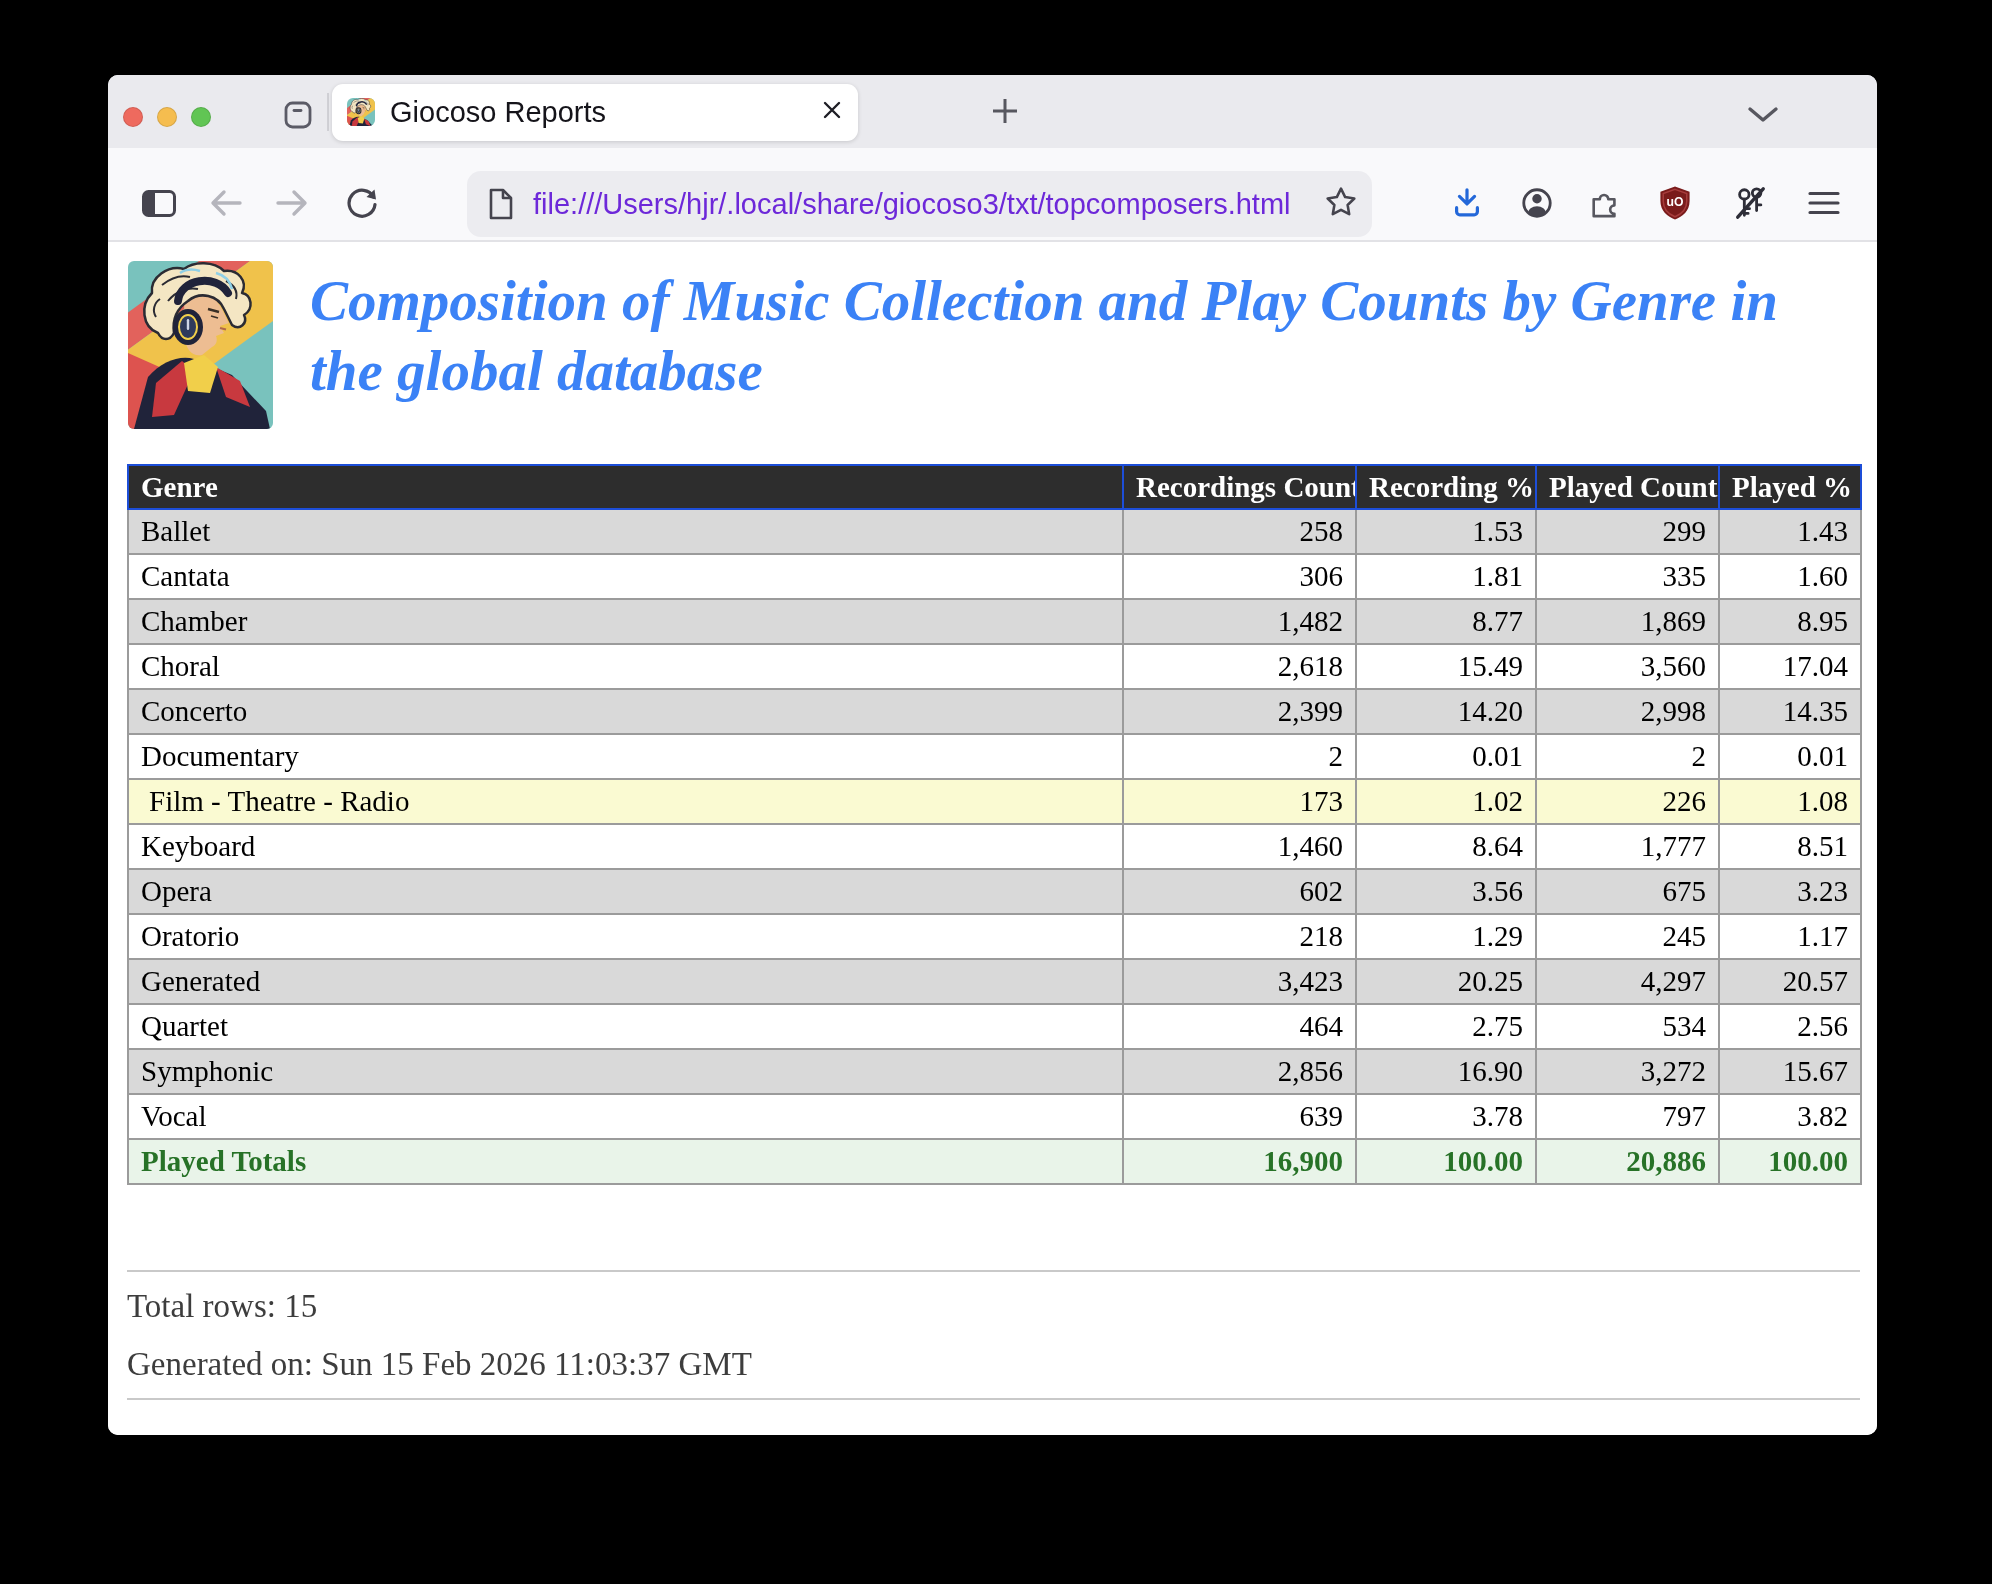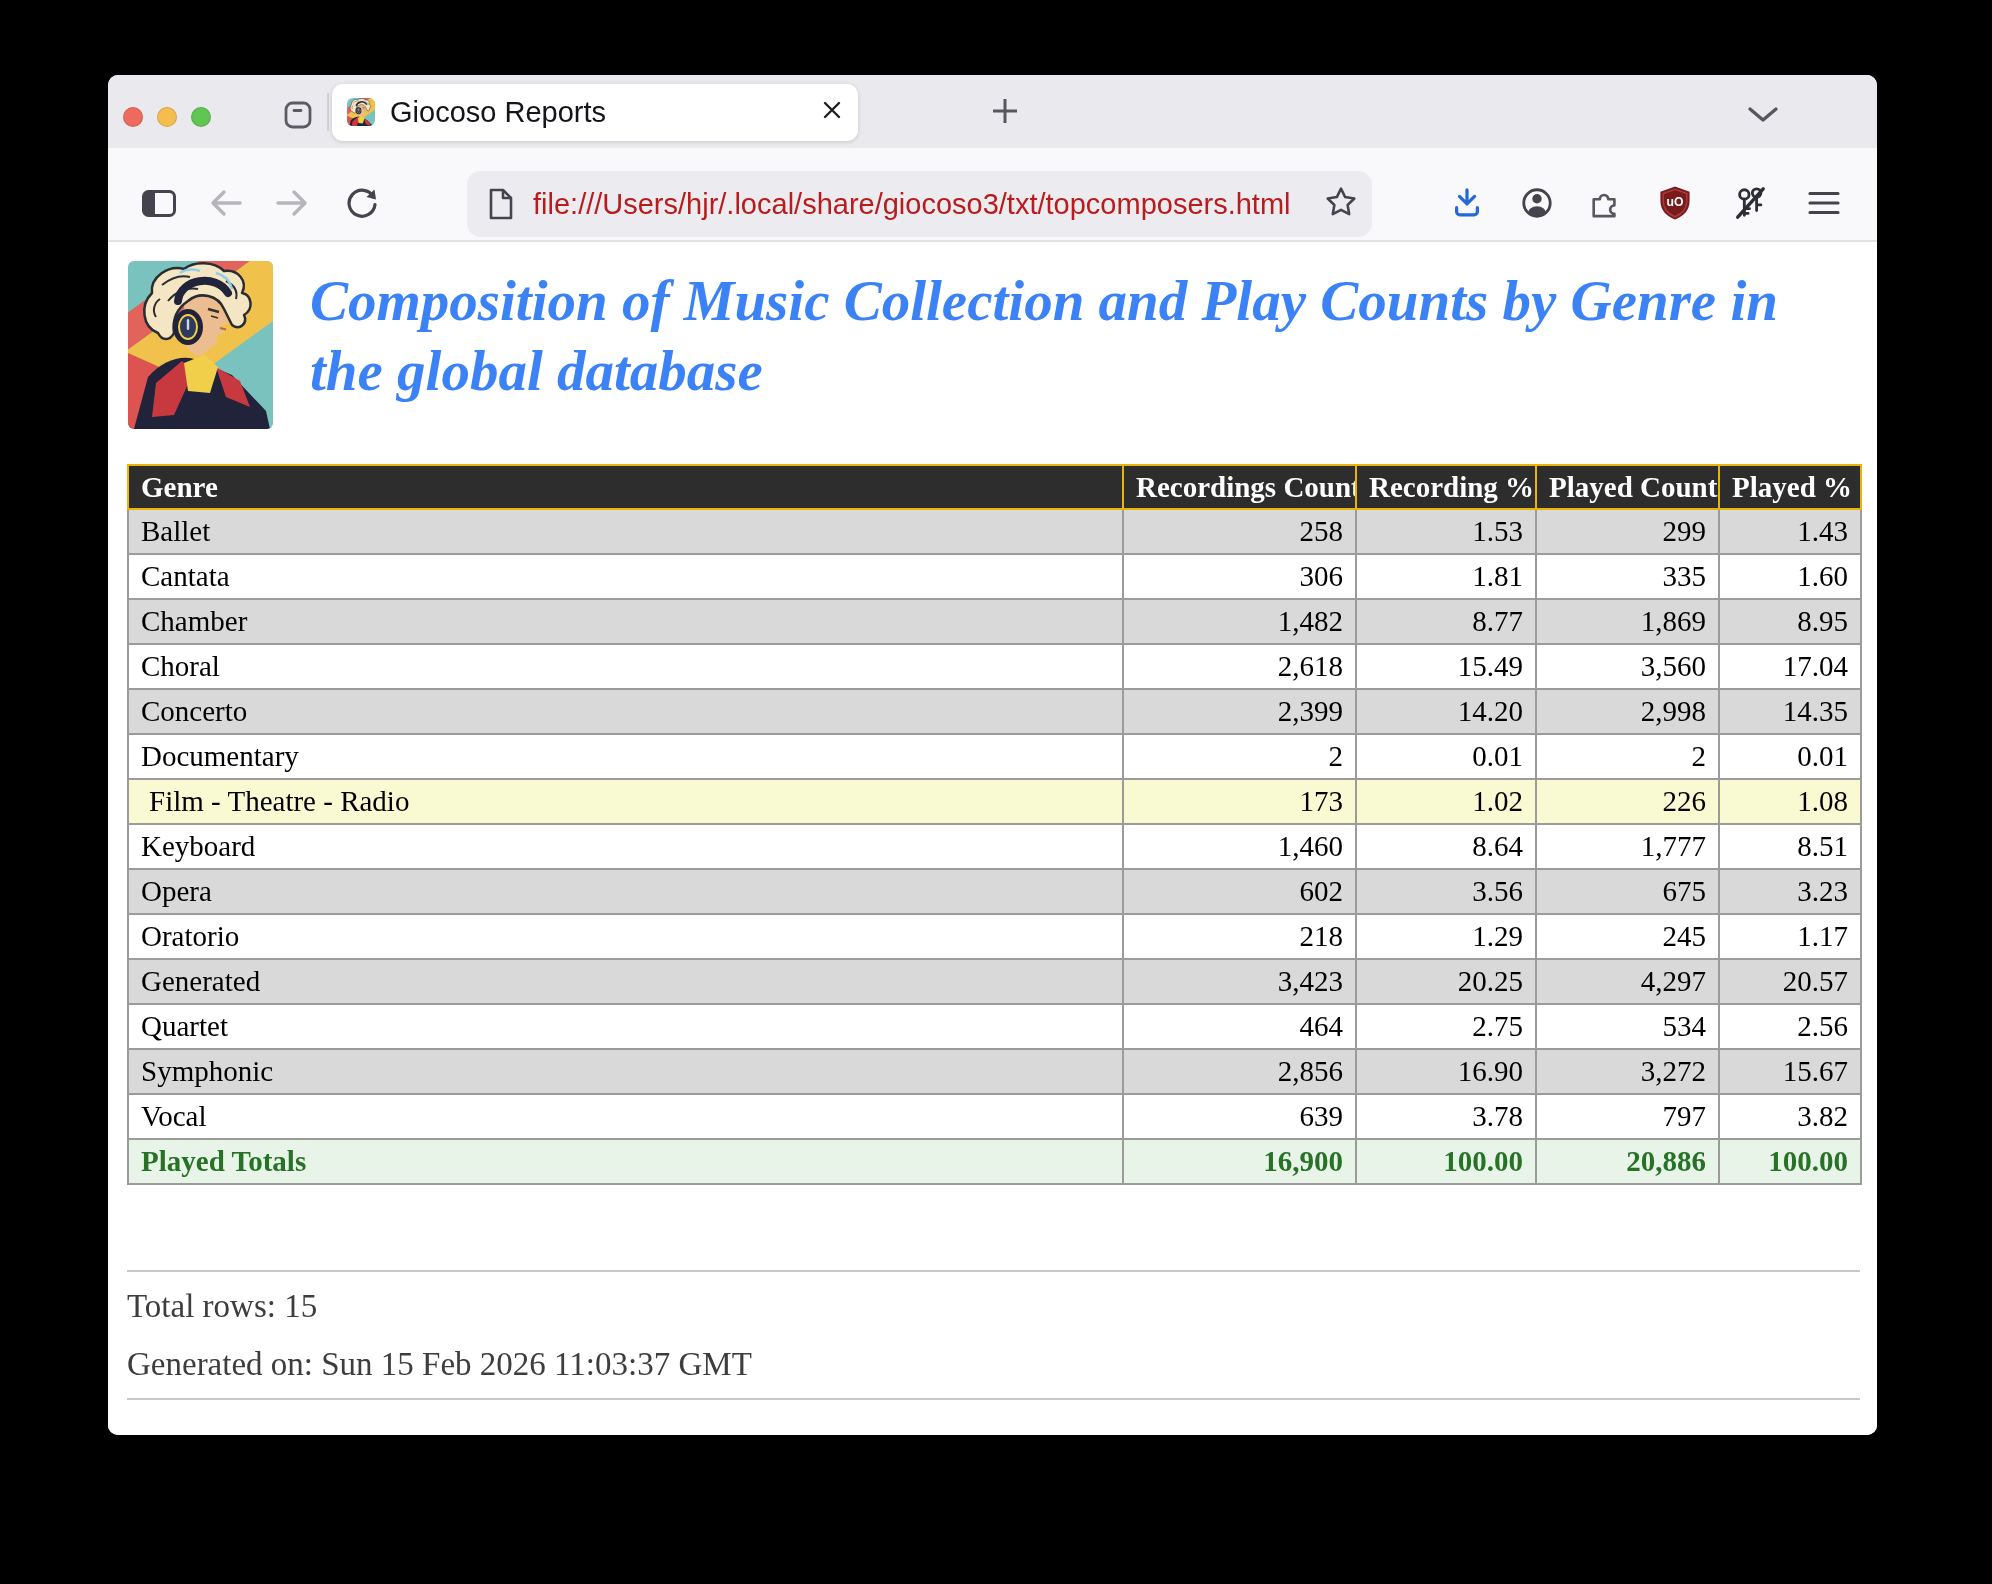--- a/index.html
+++ b/index.html
@@ -33,33 +33,33 @@
 
   
   .toolbar{position:absolute;left:0;top:73px;width:100%;height:94px;background:#f9f9fb;
     border-bottom:2px solid #e2e2e6;}
   .toolbar .iconbtn{position:absolute;top:39px;}
   .btn-sidebar{left:33px;} .btn-back{left:100px;} .btn-forward{left:166px;} .btn-reload{left:236px;}
   .btn-download{left:1341px;} .btn-account{left:1411px;} .btn-puzzle{left:1479px;}
   .btn-ublock{left:1549px;} .btn-keys{left:1624px;} .btn-menu{left:1698px;}
   .urlbar{position:absolute;left:359px;top:23px;width:905px;height:66px;background:#ececf0;border-radius:14px;}
   .urlbar .pageicon{position:absolute;left:20px;top:17px;}
-  .urltext{position:absolute;left:66px;top:0;line-height:66px;font-size:29px;color:#b91c1c;white-space:nowrap;}
+  .urltext{position:absolute;left:66px;top:0;line-height:66px;font-size:29px;color:#6d28d9;white-space:nowrap;}
   .starbtn{position:absolute;right:14px;top:16px;width:34px;height:34px;display:flex;align-items:center;justify-content:center;}
 
   
   .content{position:absolute;left:0;top:169px;width:100%;height:1191px;background:#fff;
     font-family:"Liberation Serif","DejaVu Serif",serif;color:#000;}
   .artwork{position:absolute;left:20px;top:17px;width:145px;height:168px;border-radius:6px;}
   .pagetitle{position:absolute;left:202px;top:22px;width:1480px;
     font-size:57px;font-weight:bold;line-height:70px;color:#3b82f6;font-style:italic;}
   .reporttable{position:absolute;left:19px;top:220px;width:1733px;border-collapse:collapse;
     table-layout:fixed;font-size:29px;}
   .reporttable th{background:var(--header-bg);color:#fff;font-weight:bold;text-align:left;
-    height:44px;padding:0 12px;border:2px solid #eab308;white-space:nowrap;overflow:hidden;}
+    height:44px;padding:0 12px;border:2px solid #1d4ed8;white-space:nowrap;overflow:hidden;}
   .reporttable td{height:45px;padding:0 12px;border:2px solid #9b9b9b;background:#fff;white-space:nowrap;}
   .reporttable td.num{text-align:right;}
   .reporttable tr.stripe td{background:var(--stripe);}
   .reporttable tr.hl td{background:var(--highlight);padding-left:20px;}
   .reporttable tr.totals td{background:var(--totals-bg);color:var(--totals-text);font-weight:bold;}
   .divider{position:absolute;left:19px;width:1733px;border:none;border-top:2px solid #c9c9c9;}
   .hr1{top:1026px;} .hr2{top:1154px;}
   .foot-note{position:absolute;left:19px;font-size:33px;color:#3d3d3d;}
   .fn1{top:1044px;} .fn2{top:1102px;}
 </style>

